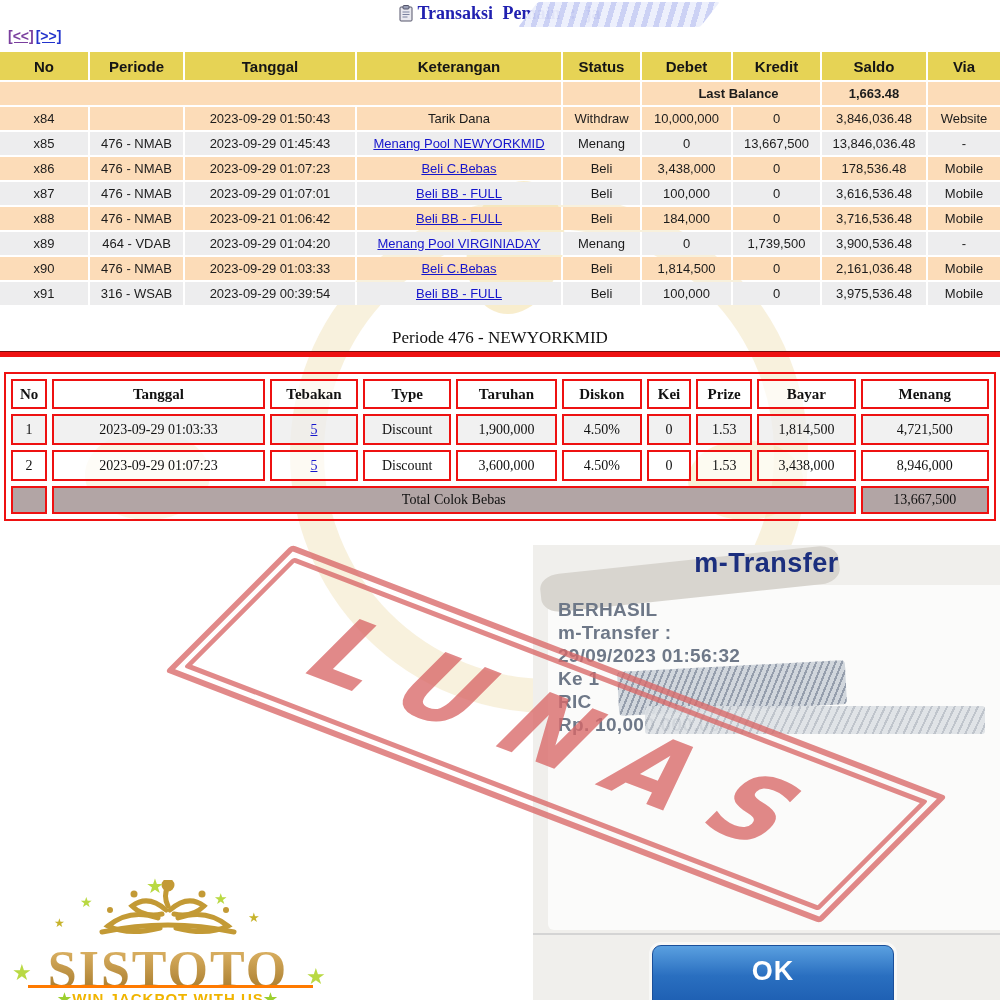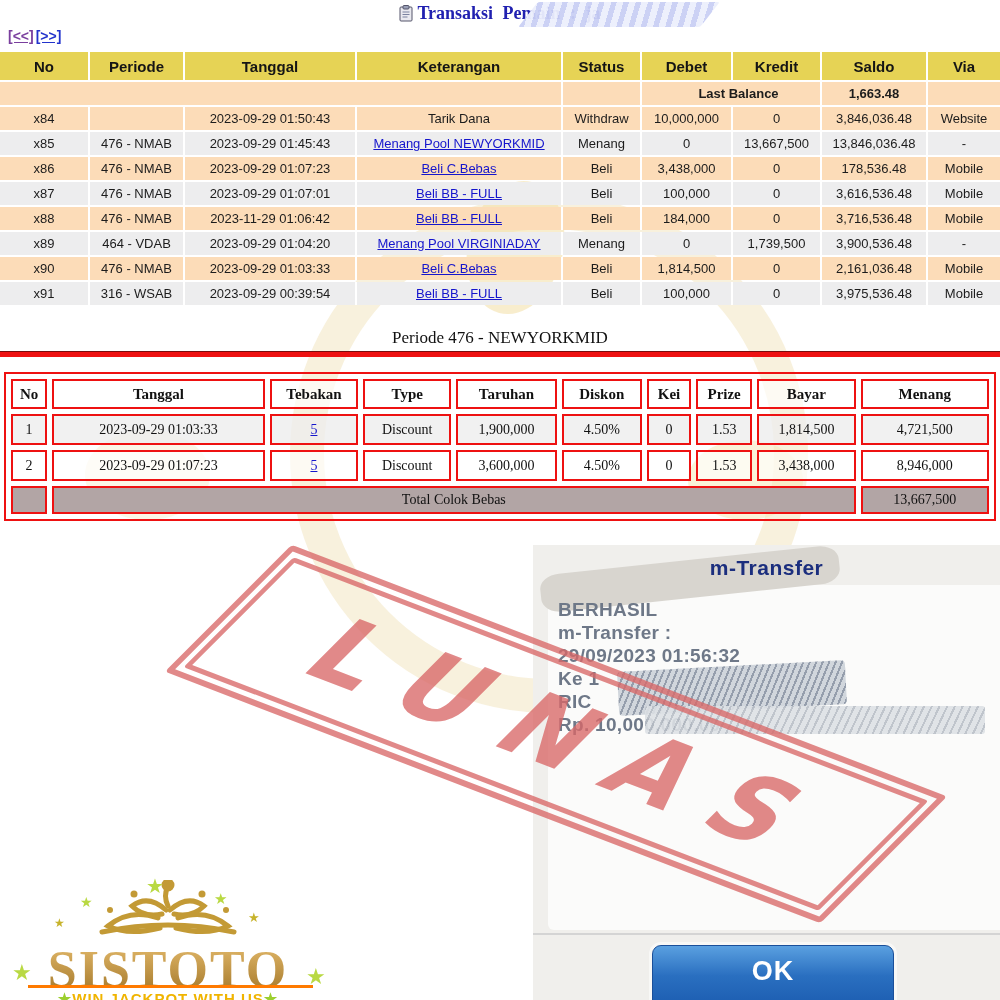--- a/index.html
+++ b/index.html
@@ -68,21 +68,21 @@
   table.dt td.grand{background:rgba(255,255,255,.88);font-weight:bold;font-size:15px;}
   .slnk{color:#1515cc;text-decoration:underline;cursor:pointer;}
 
   
   .mpanel{left:533px;top:545px;width:467px;height:455px;background:#f0efec;z-index:1;}
   .receipt{left:548px;top:585px;width:452px;height:345px;background:#fbfbfa;
            border-radius:6px 0 0 6px;z-index:1;}
   .mt-swoosh{left:540px;top:560px;width:300px;height:38px;background:#d8d5cf;
              border-radius:20px/14px;transform:rotate(-6deg);z-index:2;}
   .mt-title{left:533px;top:548px;width:467px;text-align:center;z-index:3;
-            font-size:21px;font-weight:bold;color:#1b2e7e;letter-spacing:.5px;margin-top:8px;}
+            font-size:27px;font-weight:bold;color:#1b2e7e;letter-spacing:.5px;}
   .mt-body{left:558px;top:598px;z-index:3;font-size:19px;font-weight:bold;
            color:#6e7888;line-height:23px;letter-spacing:.3px;}
   .scrib1{left:618px;top:666px;width:228px;height:44px;z-index:4;border-radius:4px;
     background:repeating-linear-gradient(115deg,#8a94a4 0 2px,#ccd2d9 2px 6px);
     transform:rotate(-3deg);opacity:.9;}
   .scrib2{left:645px;top:706px;width:340px;height:28px;z-index:4;border-radius:3px;
     background:repeating-linear-gradient(115deg,#b9bfc7 0 2px,#dde1e5 2px 7px);opacity:.9;}
   .mt-divider{left:533px;top:933px;width:467px;height:2px;background:#d4d4d4;z-index:3;}
   .ok-btn{left:652px;top:945px;width:240px;height:62px;z-index:3;cursor:pointer;
     background:linear-gradient(180deg,#5aa0e0,#2a6fc0 48%,#1b5cb0);
@@ -210,21 +210,21 @@
     <td><span class="lnk">Beli BB - FULL</span></td>
     <td class="red">Beli</td>
     <td>100,000</td>
     <td class="blue">0</td>
     <td class="blue">3,616,536.48</td>
     <td>Mobile</td>
   </tr>
   <tr class="peach">
     <td>x88</td>
     <td>476 - NMAB</td>
-    <td>2023-11-29 01:06:42</td>
+    <td>2023-09-21 01:06:42</td>
     <td><span class="lnk">Beli BB - FULL</span></td>
     <td class="red">Beli</td>
     <td>184,000</td>
     <td class="blue">0</td>
     <td class="blue">3,716,536.48</td>
     <td>Mobile</td>
   </tr>
   <tr class="gray">
     <td>x89</td>
     <td>464 - VDAB</td>

